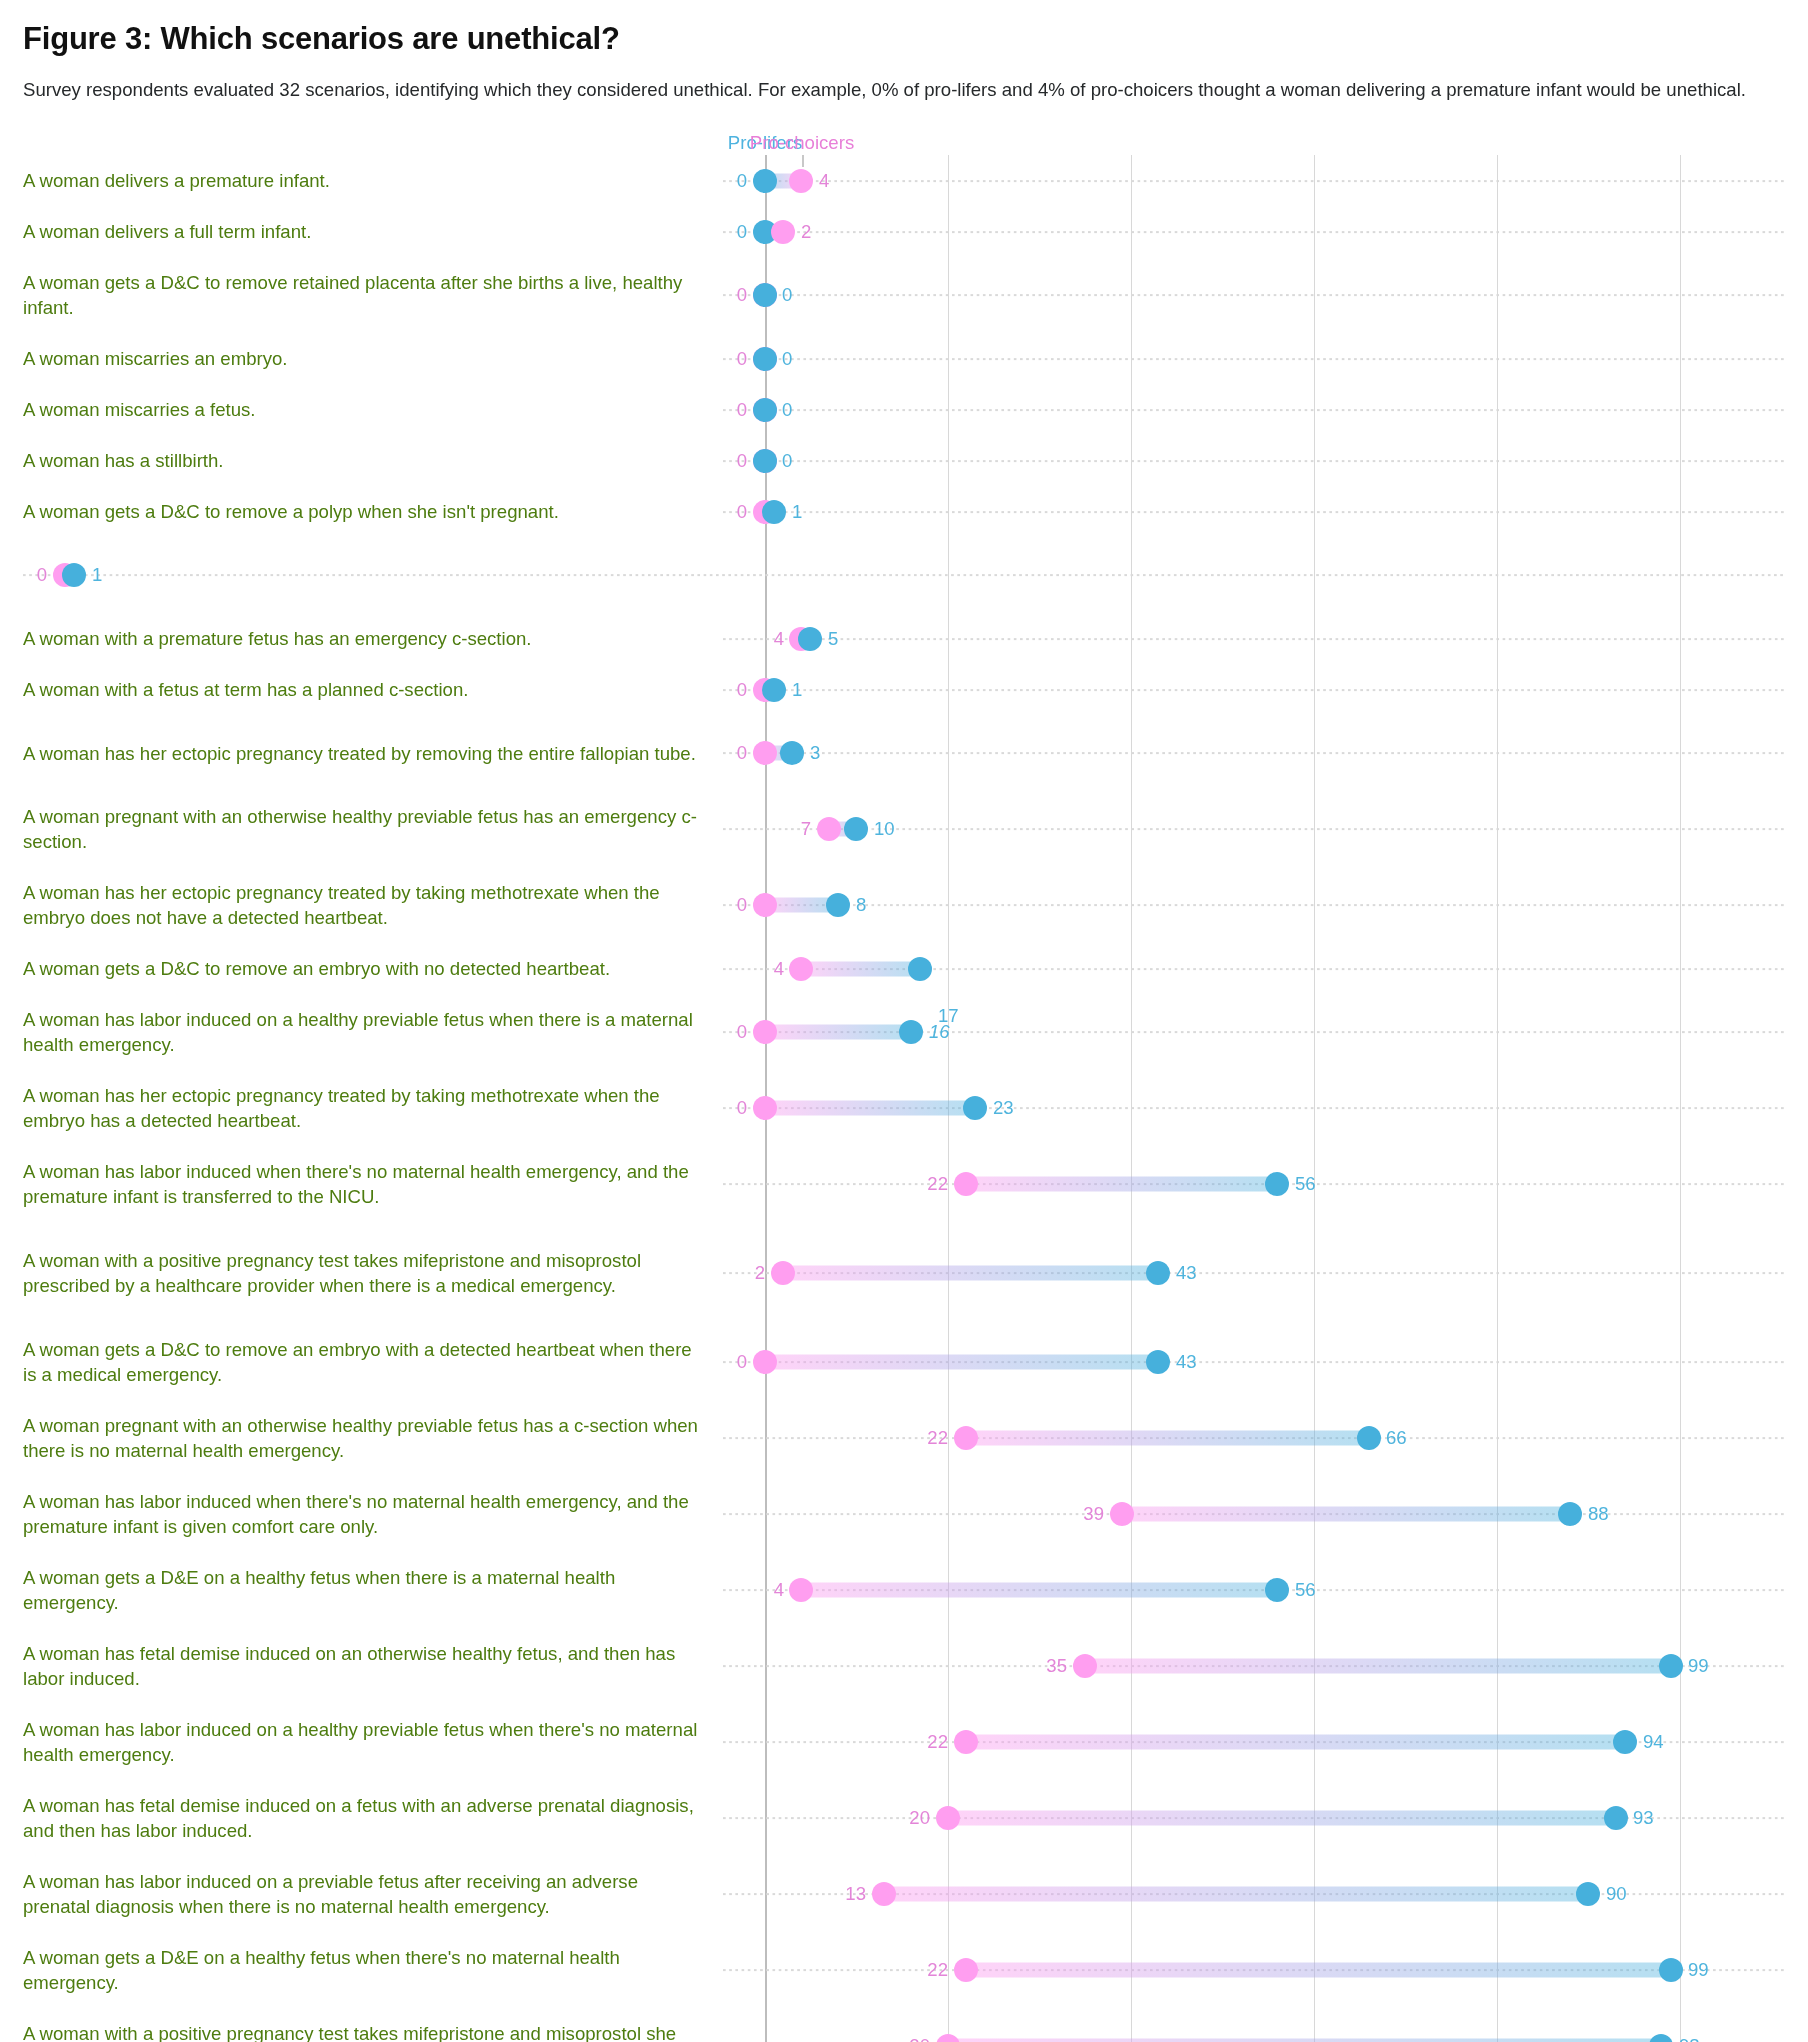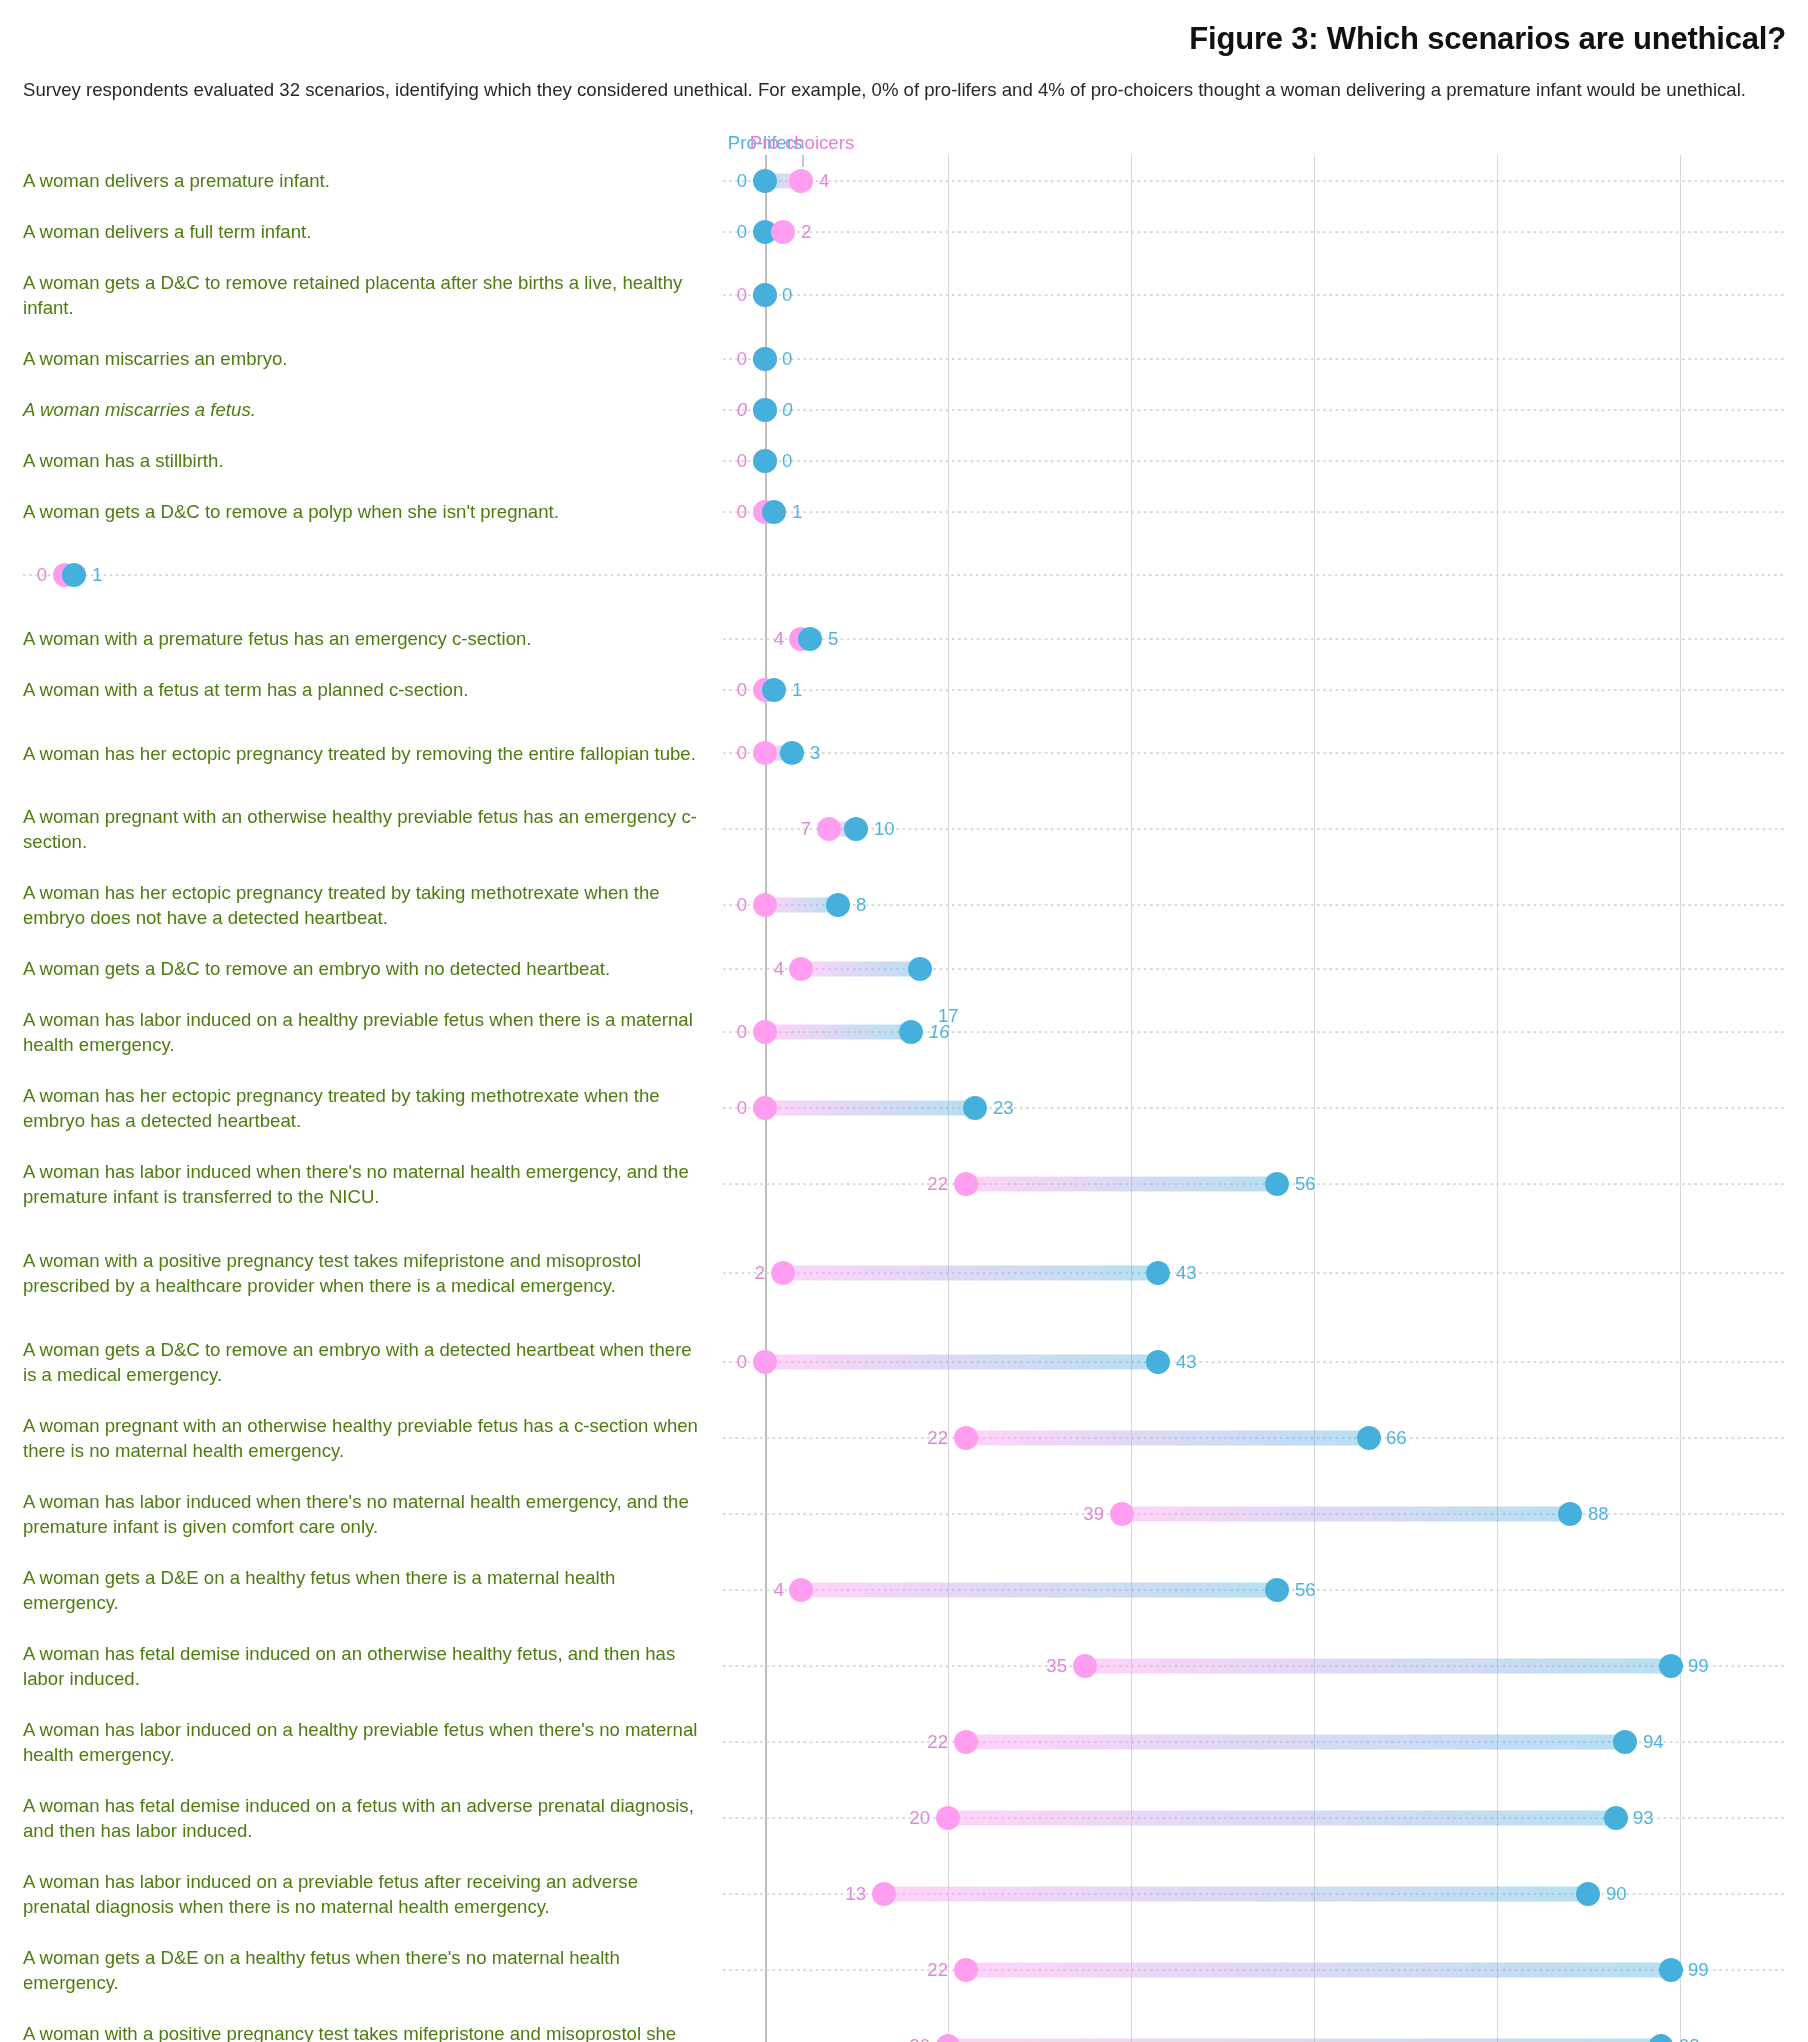--- a/index.html
+++ b/index.html
@@ -17,21 +17,20 @@
     padding:16px 23px 0 23px;
     position:relative;
   }
   
   .fig-title{
     font-size:31px;
     font-weight:bold;
     letter-spacing:-0.2px;
     margin:5.3px 0 19.5px 0;
     color:#111111;
-    text-align:right;
   }
   .fig-desc{
     font-size:18.6px;
     line-height:1.38;
     color:#26292b;
     max-width:1751px;
     margin-bottom:23px;
   }
   
   .chart{
@@ -194,21 +193,21 @@
           <div class="row" style="height: 51px;">
             <div class="row-label">A woman miscarries an embryo.</div>
             <div class="row-plot">
               <div class="guide"></div>
               <div class="dot pink" style="left: 42px;"></div>
               <div class="dot blue" style="left: 42px;"></div>
               <div class="vlabel pink" style="left: 24px; transform: translate(-100%, -50%);">0</div>
               <div class="vlabel blue" style="left: 59px;">0</div>
             </div>
           </div>
-          <div class="row" style="height: 51px; font-style: italic;">
+          <div class="row" style="height: 51px;">
             <div class="row-label">A woman miscarries a fetus.</div>
             <div class="row-plot">
               <div class="guide"></div>
               <div class="dot pink" style="left: 42px;"></div>
               <div class="dot blue" style="left: 42px;"></div>
               <div class="vlabel pink" style="left: 24px; transform: translate(-100%, -50%);">0</div>
               <div class="vlabel blue" style="left: 59px;">0</div>
             </div>
           </div>
           <div class="row" style="height: 51px;">

